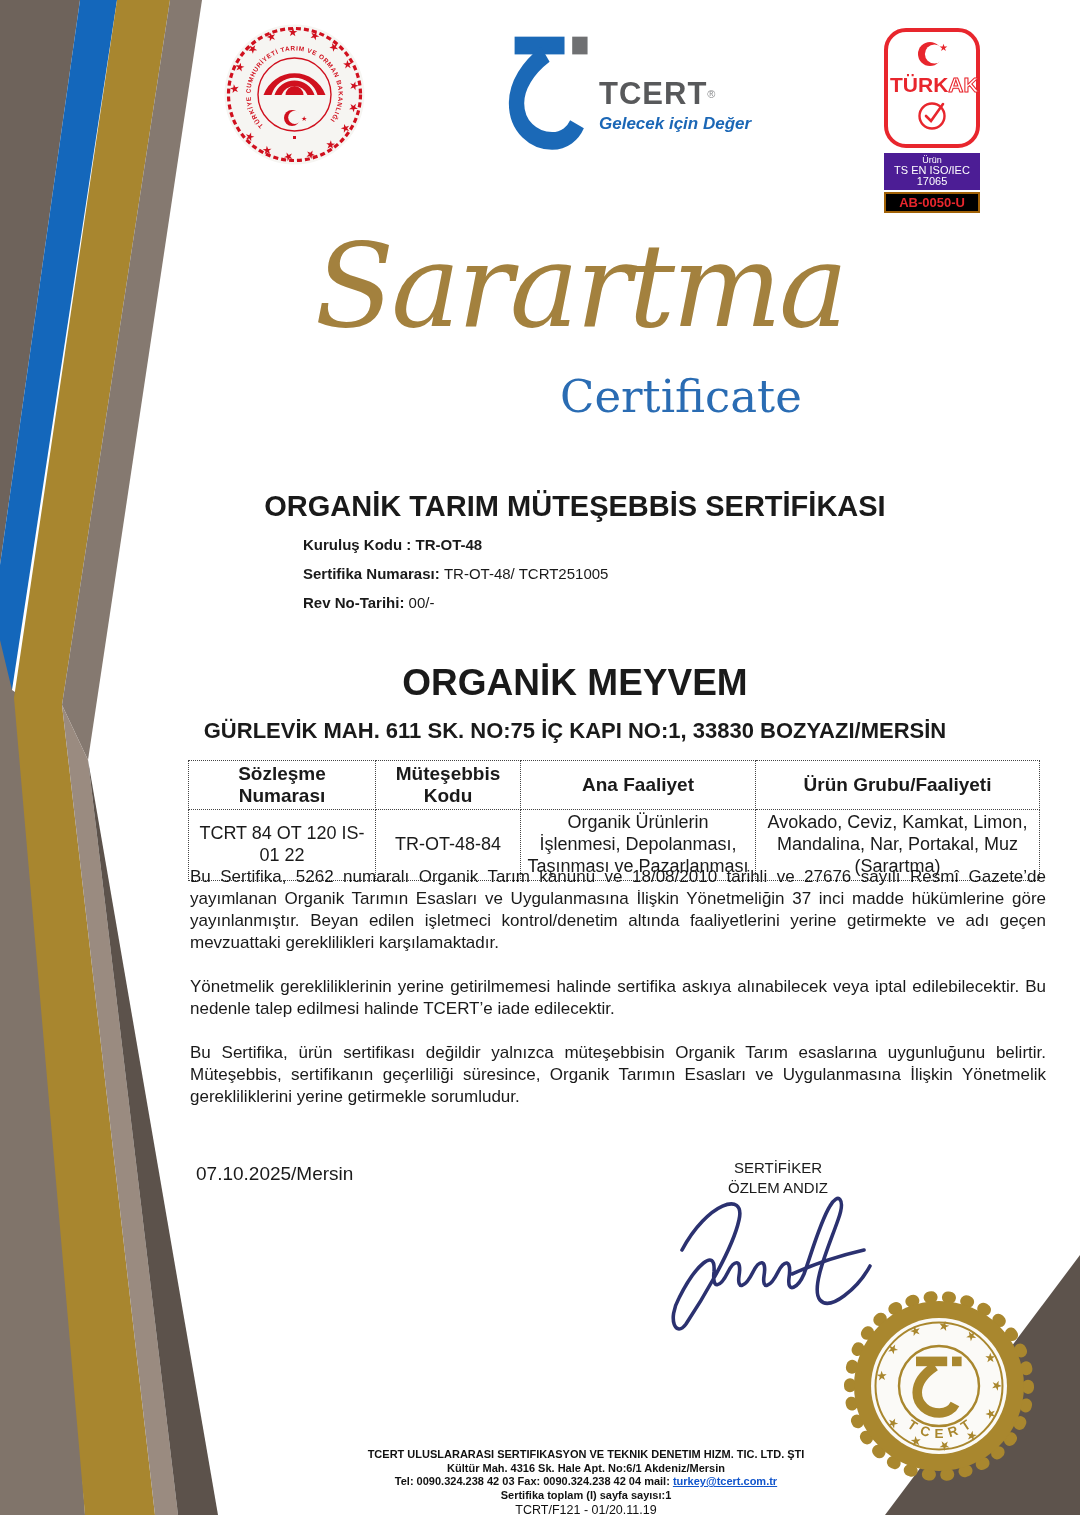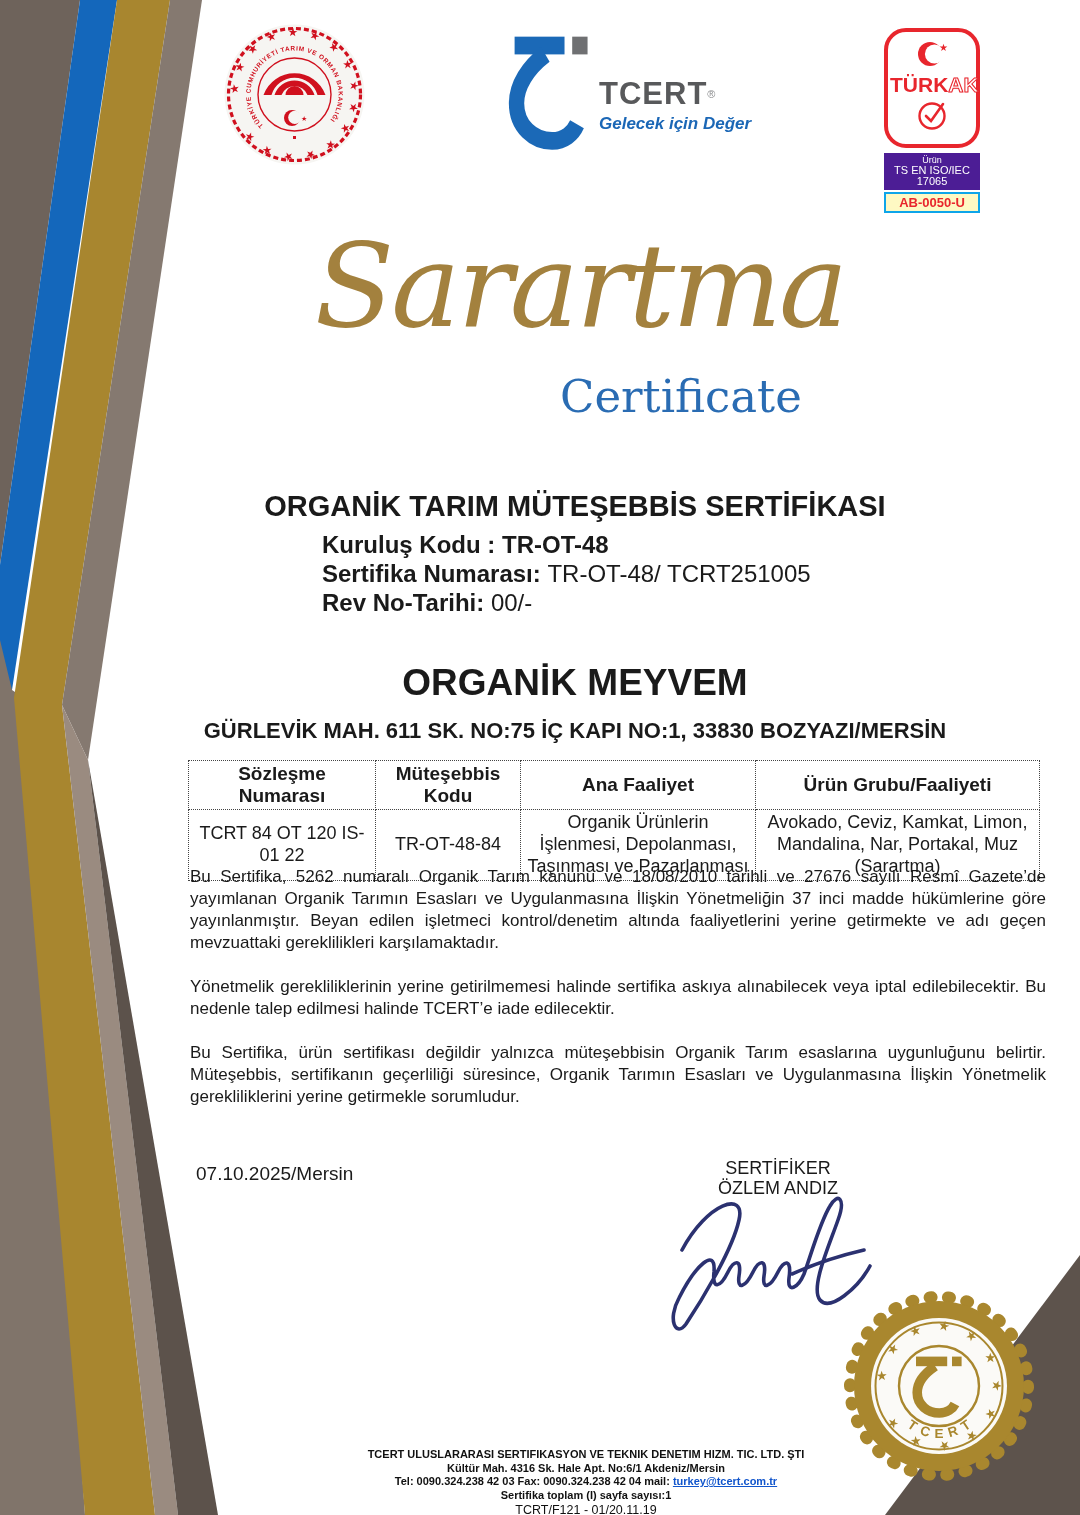--- a/index.html
+++ b/index.html
@@ -10,41 +10,41 @@
   .tcert-word{font-weight:bold;font-size:31px;color:#58595b;letter-spacing:1px;}
   .tcert-reg{font-size:11px;vertical-align:super;color:#8a8b8d;font-weight:normal;}
   .tcert-tag{font-size:17px;font-style:italic;color:#1b67b6;font-weight:bold;margin-top:2px;}
   .turkak{width:96px;text-align:center;}
   .turkak-box{border:4px solid #e8262d;border-radius:22px;padding:6px 2px 8px 2px;background:#fff;}
   .turkak-title{font-size:21px;font-weight:bold;color:#e8262d;letter-spacing:0;line-height:1;}
   .turkak-title .outline{color:#fff;-webkit-text-stroke:1px #e8262d;text-shadow:0 0 1px #e8262d;}
   .turkak-band{background:#4c1d95;color:#fff;margin-top:5px;padding:2px 0 3px 0;}
   .turkak-band .l1{font-size:9px;line-height:10px;}
   .turkak-band .l2{font-size:11px;line-height:11px;}
-  .turkak-ab{border:2px solid #0ea5e9;color:#e8262d;font-size:13px;font-weight:bold;
-             margin-top:2px;padding:1px 0;background:#fef9c3;}
+  .turkak-ab{border:2px solid #a16207;color:#e8262d;font-size:13px;font-weight:bold;
+             margin-top:2px;padding:1px 0;background:#000000;}
   
   .script-main{font-family:"DejaVu Serif",serif;font-style:italic;font-size:116px;line-height:1;
                color:#a3813e;letter-spacing:-3px;}
   .script-sub{font-family:"DejaVu Serif",serif;font-size:45px;color:#2a6cb3;}
   
   .cert-head{font-size:29px;font-weight:bold;text-align:center;letter-spacing:0;}
-  .field-line{font-size:24px;line-height:29px;white-space:nowrap;margin-left:19px;}
+  .field-line{font-size:15px;line-height:29px;white-space:nowrap;}
   .field-line .lbl{font-weight:bold;}
   .field-line.allbold{font-weight:bold;}
   .company{font-size:37px;font-weight:bold;text-align:center;}
   .address{font-size:22px;font-weight:bold;text-align:center;margin-top:14px;}
   table.grid{border-collapse:collapse;width:851px;table-layout:fixed;}
   table.grid th,table.grid td{border:1.5px dotted #444;padding:2px 4px;text-align:center;}
   table.grid th{font-size:19px;font-weight:bold;height:27px;}
   table.grid td{font-size:18px;line-height:1.22;height:58px;}
   .paras p{margin:0 0 22px 0;font-size:17px;line-height:22px;text-align:justify;}
   .dates{font-size:17.5px;line-height:26px;}
   .sigdate{font-size:19px;}
-  .sigblock{width:260px;text-align:center;font-size:18px;line-height:20px;}
+  .sigblock{width:260px;text-align:center;font-size:15px;line-height:20px;}
   
   .footer{width:600px;text-align:center;font-size:11px;font-weight:bold;line-height:13.5px;color:#111;}
   .footer .doc-code{font-size:12.5px;font-weight:normal;line-height:16px;}
   .footer a{color:#1155cc;text-decoration:underline;font-weight:bold;}
 </style>
 </head>
 <body>
 
 <div id="page">
 

